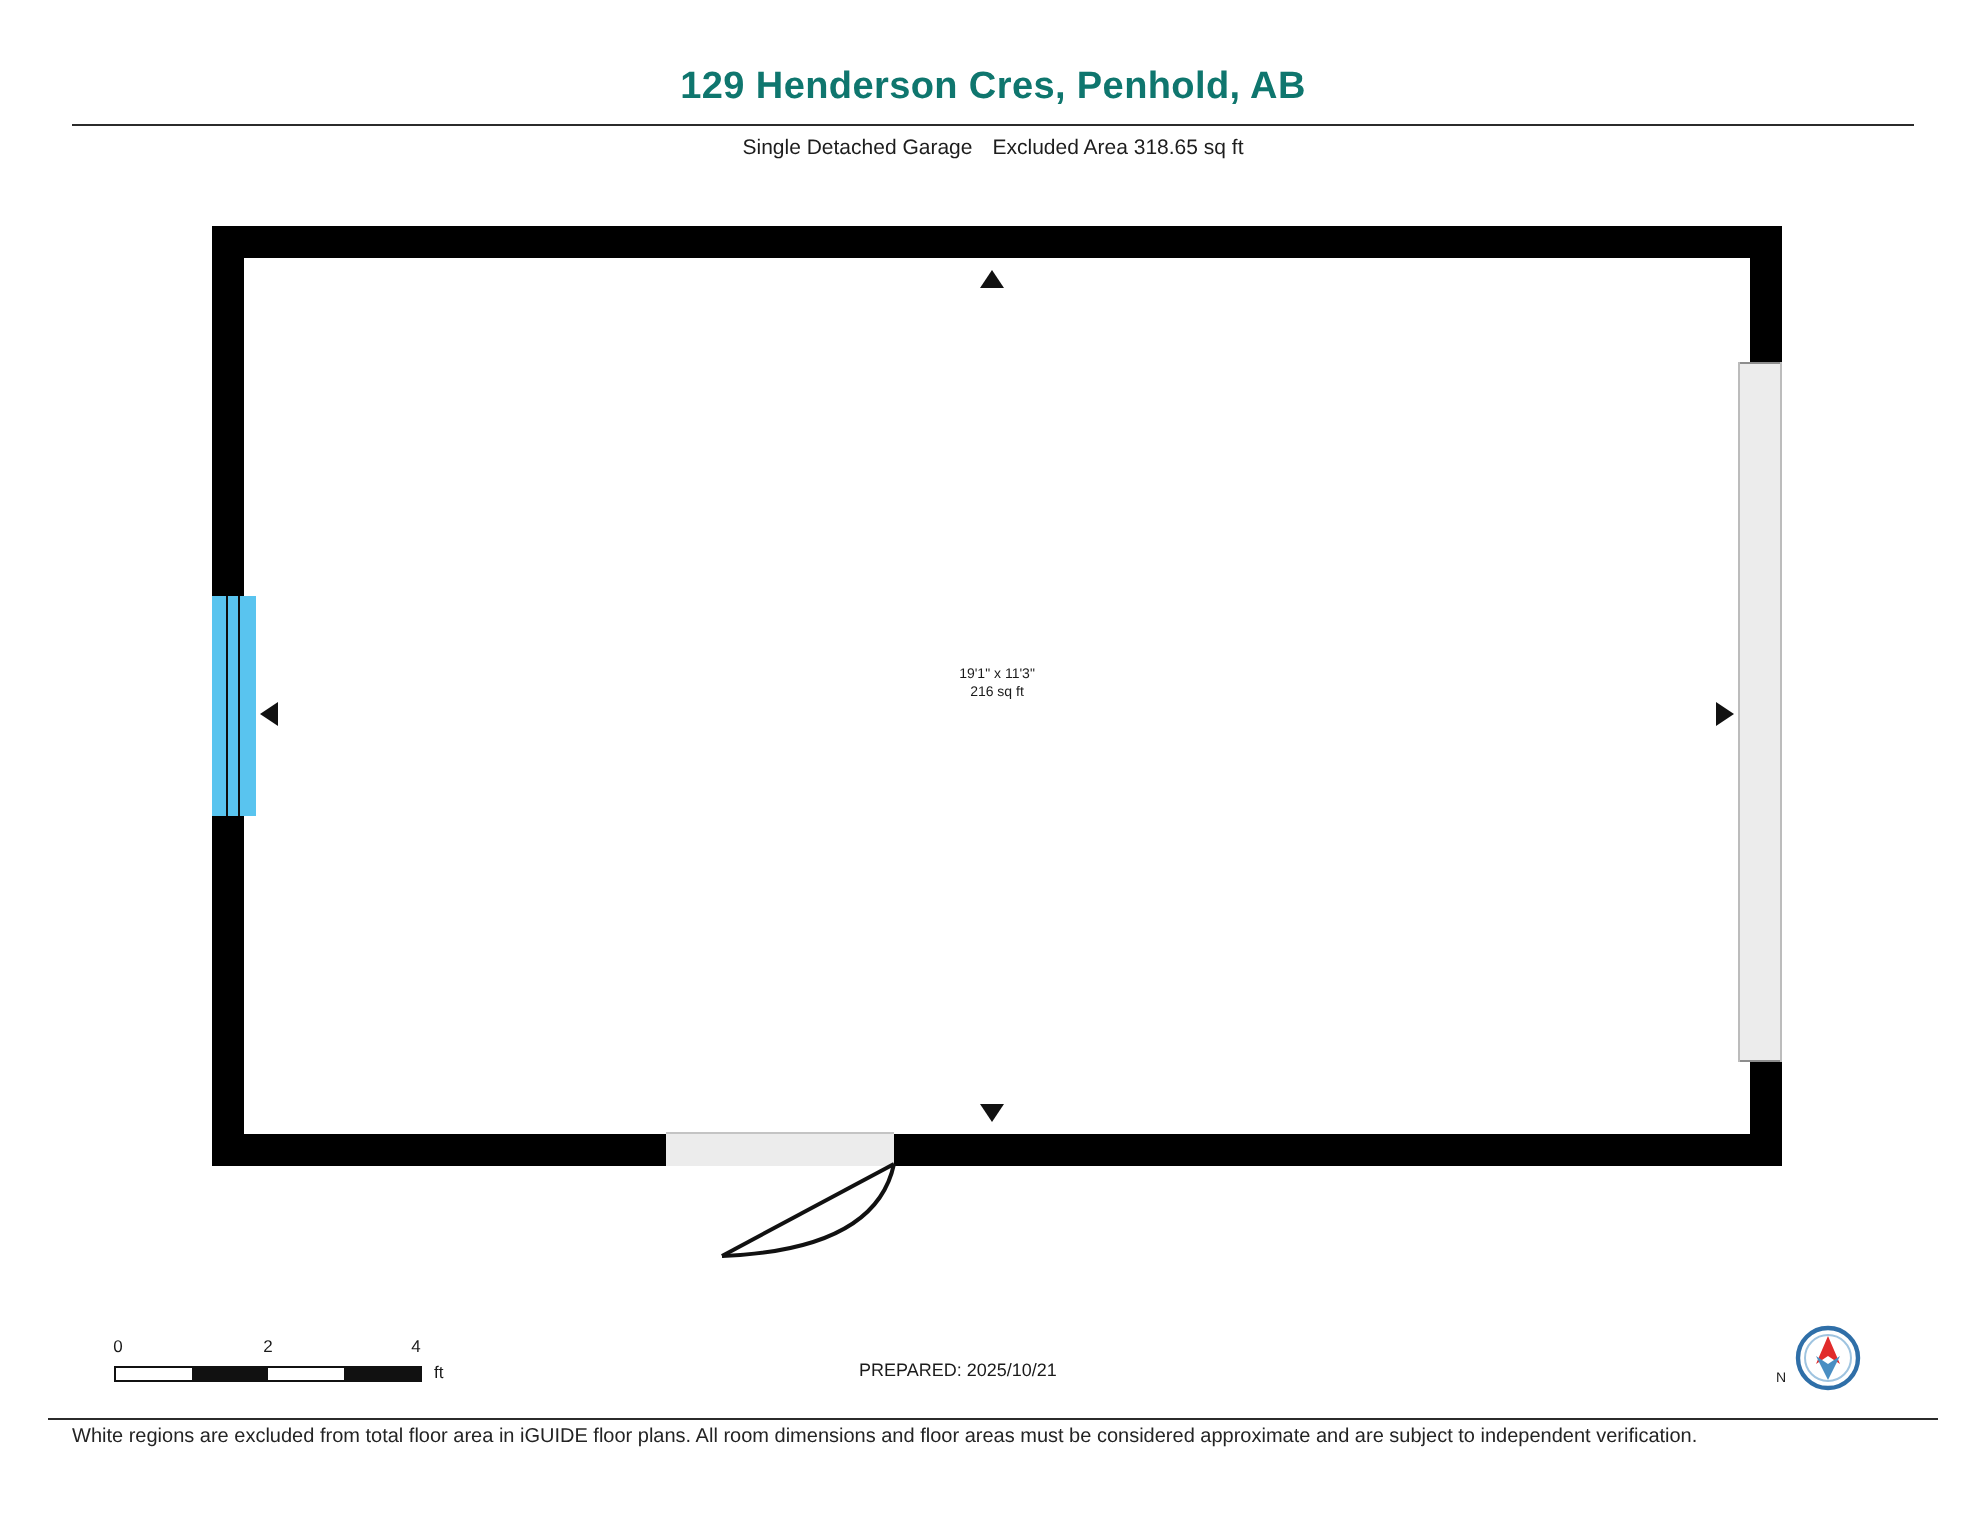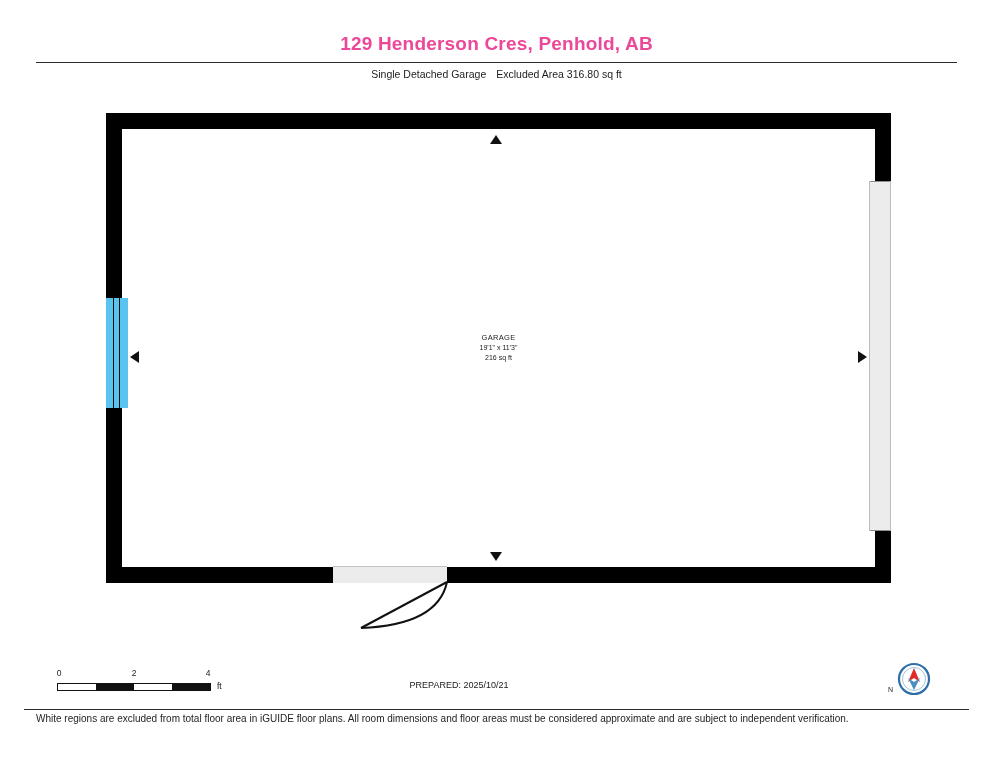--- a/index.html
+++ b/index.html
@@ -19,21 +19,21 @@
   
   .title {
     position: absolute;
     top: 33px;
     left: 0;
     width: 993px;
     text-align: center;
     font-size: 19px;
     font-weight: bold;
     letter-spacing: 0.2px;
-    color: #ec4899;
+    color: #0f766e;
   }
   .title-rule {
     position: absolute;
     top: 62px;
     left: 36px;
     width: 921px;
     height: 1px;
     background: #2b2b2b;
   }
   .subtitle {
@@ -240,20 +240,21 @@
 
   
   .prepared {
     position: absolute;
     left: 0;
     top: 680px;
     width: 918px;
     text-align: center;
     font-size: 9px;
     color: #1a1a1a;
+    padding-left: 20px;
   }
 
   
   .compass {
     position: absolute;
     left: 891px;
     top: 656px;
     width: 46px;
     height: 46px;
   }
@@ -283,21 +284,21 @@
     color: #242424;
     line-height: 1.4;
   }
 </style>
 </head>
 <body>
 
 <div class="title">129 Henderson Cres, Penhold, AB</div>
 <div class="title-rule"></div>
 <div class="subtitle">
-  <span class="strong">Single Detached Garage</span><span class="gap"></span><span>Excluded Area 316.80 sq ft</span>
+  <span class="strong">Single Detached Garage</span><span class="gap"></span><span>Excluded Area 318.65 sq ft</span>
 </div>
 
 <div class="plan">
   <div class="wall-outer"></div>
   <div class="floor"></div>
 
   <div class="window-left">
     <div class="pane-line a"></div>
     <div class="pane-line b"></div>
   </div>
@@ -312,21 +313,20 @@
     <path d="M114 2 C 108 30, 80 46, 28 48" fill="none" stroke="#111111" stroke-width="2"></path>
     <line x1="114" y1="2" x2="28" y2="48" stroke="#111111" stroke-width="2"></line>
   </svg>
 
   <div class="arrow up arrow-top"></div>
   <div class="arrow down arrow-bottom"></div>
   <div class="arrow left arrow-left"></div>
   <div class="arrow right arrow-right"></div>
 
   <div class="room-label">
-    <div class="name">GARAGE</div>
     <div class="dims">19'1" x 11'3"</div>
     <div class="area">216 sq ft</div>
   </div>
 </div>
 
 <div class="scale">
   <div class="scale-ticks">
     <span class="t0">0</span>
     <span class="t2">2</span>
     <span class="t4">4</span>

